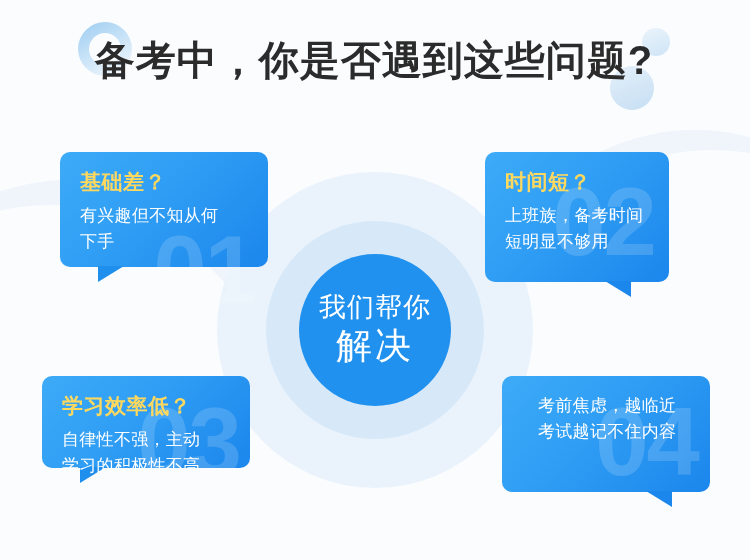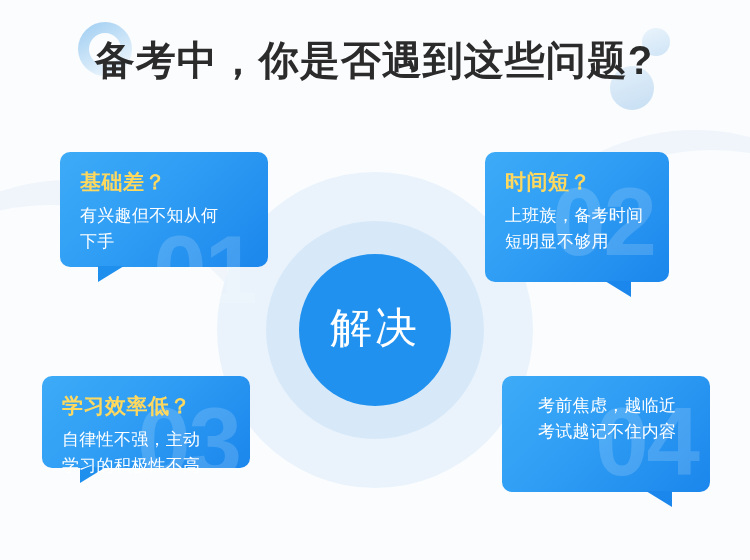--- a/index.html
+++ b/index.html
@@ -129,22 +129,22 @@
     justify-content: center;
     color: #ffffff;
   }
   .core-line1 {
     font-family: "Liberation Serif", "DejaVu Serif", serif;
     font-size: 27px;
     line-height: 1.1;
     letter-spacing: 1px;
   }
   .core-line2 {
-    font-family: Liberation Mono, monospace;
-    font-size: 42px;
+    font-family: Liberation Sans, sans-serif;
+    font-size: 36px;
     line-height: 1.15;
     letter-spacing: 3px;
     margin-top: 2px;
   }
 
   
   .card {
     position: absolute;
     border-radius: 10px;
     background: linear-gradient(135deg, #3dabf7 0%, #2f9df4 45%, #1b86ec 100%);
@@ -227,20 +227,21 @@
     <div class="deco-ring"></div>
     <div class="deco-dot-a"></div>
     <div class="deco-dot-b"></div>
     <div class="title">备考中，你是否遇到这些问题?</div>
   </div>
 
   <div class="center-stack">
     <div class="ring-outer"></div>
     <div class="ring-mid"></div>
     <div class="core">
+      <div class="core-line1">我们帮你</div>
       <div class="core-line2">解决</div>
     </div>
   </div>
 
   <div class="card" id="card-1">
     <div class="card-num">01</div>
     <div class="card-inner">
       <div class="card-head">基础差？</div>
       <div class="card-body">有兴趣但不知从何
 下手</div>

